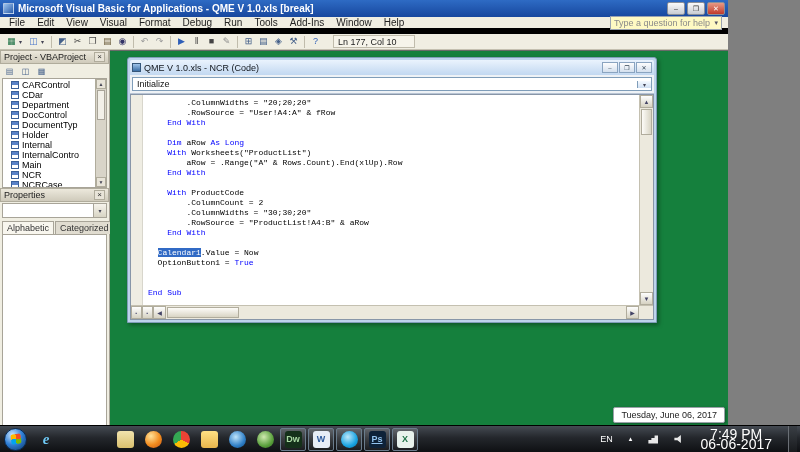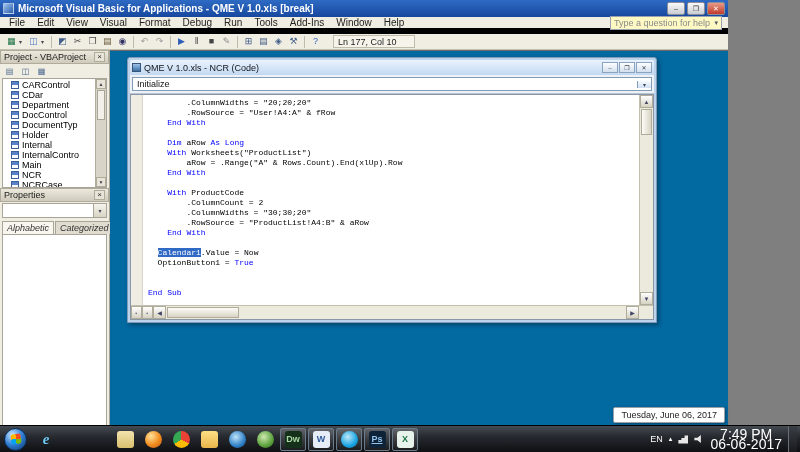--- a/index.html
+++ b/index.html
@@ -36,27 +36,27 @@
   .proj-tb-icon{width:13px;height:12px;font-size:8px;display:flex;align-items:center;justify-content:center;color:#44608a;}
   .tree{height:110px;background:#fff;border:1px solid #a8a498;margin:0 2px;position:relative;overflow:hidden;font-size:9px;flex:none;display:flex;}
   .tree-items{flex:1;padding:1px 0 0 8px;overflow:hidden;}
   .tree-row{height:10px;display:flex;align-items:center;gap:3px;white-space:nowrap;}
   .form-icon{width:8px;height:8px;flex:none;background:linear-gradient(#5a82c8 0 3px,#fff 3px);border:1px solid #3a5f9a;}
   .tree-scroll{width:11px;background:#d8d4c8;border-left:1px solid #b0ac9c;display:flex;flex-direction:column;flex:none;}
   .tree-thumb{height:30px;margin:1px;background:#f2f0e8;border:1px solid #a8a498;}
   .mini-arrow{height:10px;display:flex;align-items:center;justify-content:center;font-size:5px;color:#445;background:#e8e4d8;border:1px solid #b0ac9c;}
   .props-combo{height:15px;margin:1px 2px;background:#fff;border:1px solid #a8a498;display:flex;align-items:stretch;flex:none;}
   .combo-arrow{margin-left:auto;width:13px;background:linear-gradient(#f6f4ec,#d8d4c4);border-left:1px solid #a8a498;display:flex;align-items:center;justify-content:center;font-size:6px;color:#445;}
-  .props-tabs{display:flex;height:15px;padding:2px 2px 0;font-size:9px;gap:1px;flex:none;font-style:italic;}
+  .props-tabs{display:flex;height:15px;padding:2px 2px 0;font-size:9px;gap:1px;flex:none;}
   .tab{border:1px solid #a8a498;border-bottom:none;padding:0 4px;background:#e0dcd0;display:flex;align-items:center;color:#333;}
   .tab.active{background:#f8f6ee;}
   .props-body{flex:1;background:#fff;border:1px solid #a8a498;margin:0 2px 2px;}
 
   
-  .mdi{position:absolute;left:110px;top:50px;right:0;bottom:27px;background:#0369a1;border-top:1px solid #6a6a6a;}
+  .mdi{position:absolute;left:110px;top:50px;right:0;bottom:27px;background:#15803d;border-top:1px solid #6a6a6a;}
 
   
   .code-window{position:absolute;left:17px;top:6px;width:530px;height:266px;background:#bdd3ec;border:1px solid #7f9db9;border-radius:3px 3px 0 0;box-shadow:2px 2px 4px rgba(0,0,0,.35);display:flex;flex-direction:column;padding:2px;}
   .cw-titlebar{height:15px;background:linear-gradient(#eaf3fd,#c2d8f1);display:flex;align-items:center;font-size:9px;color:#10151c;padding:0 2px;border-radius:2px 2px 0 0;flex:none;}
   .cw-icon{width:9px;height:9px;background:linear-gradient(#9ec3ea,#3b6ea5);border:1px solid #35567a;margin-right:3px;flex:none;}
   .cw-title{flex:1;white-space:nowrap;overflow:hidden;}
   .cw-btn{width:16px;height:11px;border:1px solid #8aa4c0;background:linear-gradient(#fdfdfd,#d4e0ee);font-size:6px;display:flex;align-items:center;justify-content:center;margin-left:1px;color:#345;flex:none;}
   .cw-dropdowns{height:19px;background:#eef2f6;display:flex;gap:6px;padding:2px;border-bottom:1px solid #b8c4d4;flex:none;}
   .combo{flex:1;background:#fff;border:1px solid #7f9db9;display:flex;align-items:center;font-size:9px;color:#111;padding-left:4px;}
   .combo .combo-arrow{border-left:1px solid #7f9db9;background:linear-gradient(#f6faff,#cfdff2);width:14px;}
@@ -84,21 +84,21 @@
   .orb-flag{width:10px;height:10px;border-radius:2px;background:conic-gradient(#f25022 0 25%,#7fba00 0 50%,#00a4ef 0 75%,#ffb900 0);transform:rotate(-8deg);}
   .taskbar-apps{display:flex;align-items:center;height:100%;}
   .tb-app{width:26px;height:23px;margin:0 1px;display:flex;align-items:center;justify-content:center;border-radius:2px;border:1px solid transparent;flex:none;}
   .tb-app.active{border:1px solid #6a7c8c;background:linear-gradient(rgba(255,255,255,.18),rgba(255,255,255,.04));}
   .tb-app.gap{margin-right:52px;}
   .tb-glyph{width:17px;height:17px;display:flex;align-items:center;justify-content:center;font-size:9px;font-weight:bold;}
   .tb-glyph.circle{border-radius:50%;}
   .tb-glyph.square{border-radius:3px;}
   .tb-glyph.letter{font-size:15px;font-style:italic;font-family:"Liberation Serif",serif;}
   .tb-glyph.letter-box{border-radius:3px;}
-  .tray{margin-left:auto;display:flex;align-items:center;color:#fff;font-size:9px;gap:6px;padding-right:3px;height:100%;}
+  .tray{margin-left:auto;display:flex;align-items:center;color:#fff;font-size:9px;gap:16px;padding-right:3px;height:100%;}
   .net-icon{width:10px;height:9px;background:#e8e8e8;clip-path:polygon(0 100%,0 62%,30% 62%,30% 38%,62% 38%,62% 12%,100% 12%,100% 100%);}
   .vol-icon{width:10px;height:9px;background:#e8e8e8;clip-path:polygon(0 35%,30% 35%,65% 5%,65% 95%,30% 65%,0 65%);}
   .clock{text-align:center;line-height:10px;font-size:14px;white-space:nowrap;}
   .show-desktop{width:9px;height:27px;border-left:1px solid #6a6f75;background:linear-gradient(#3a3f45,#17191c);flex:none;}
   .tooltip{position:absolute;right:3px;bottom:29px;background:#fff;border:1px solid #9aa0a8;border-radius:2px;padding:2px 7px;font-size:9px;color:#222;box-shadow:1px 1px 3px rgba(0,0,0,.35);white-space:nowrap;}
 </style>
 </head>
 <body>
 
 <div class="screen">

